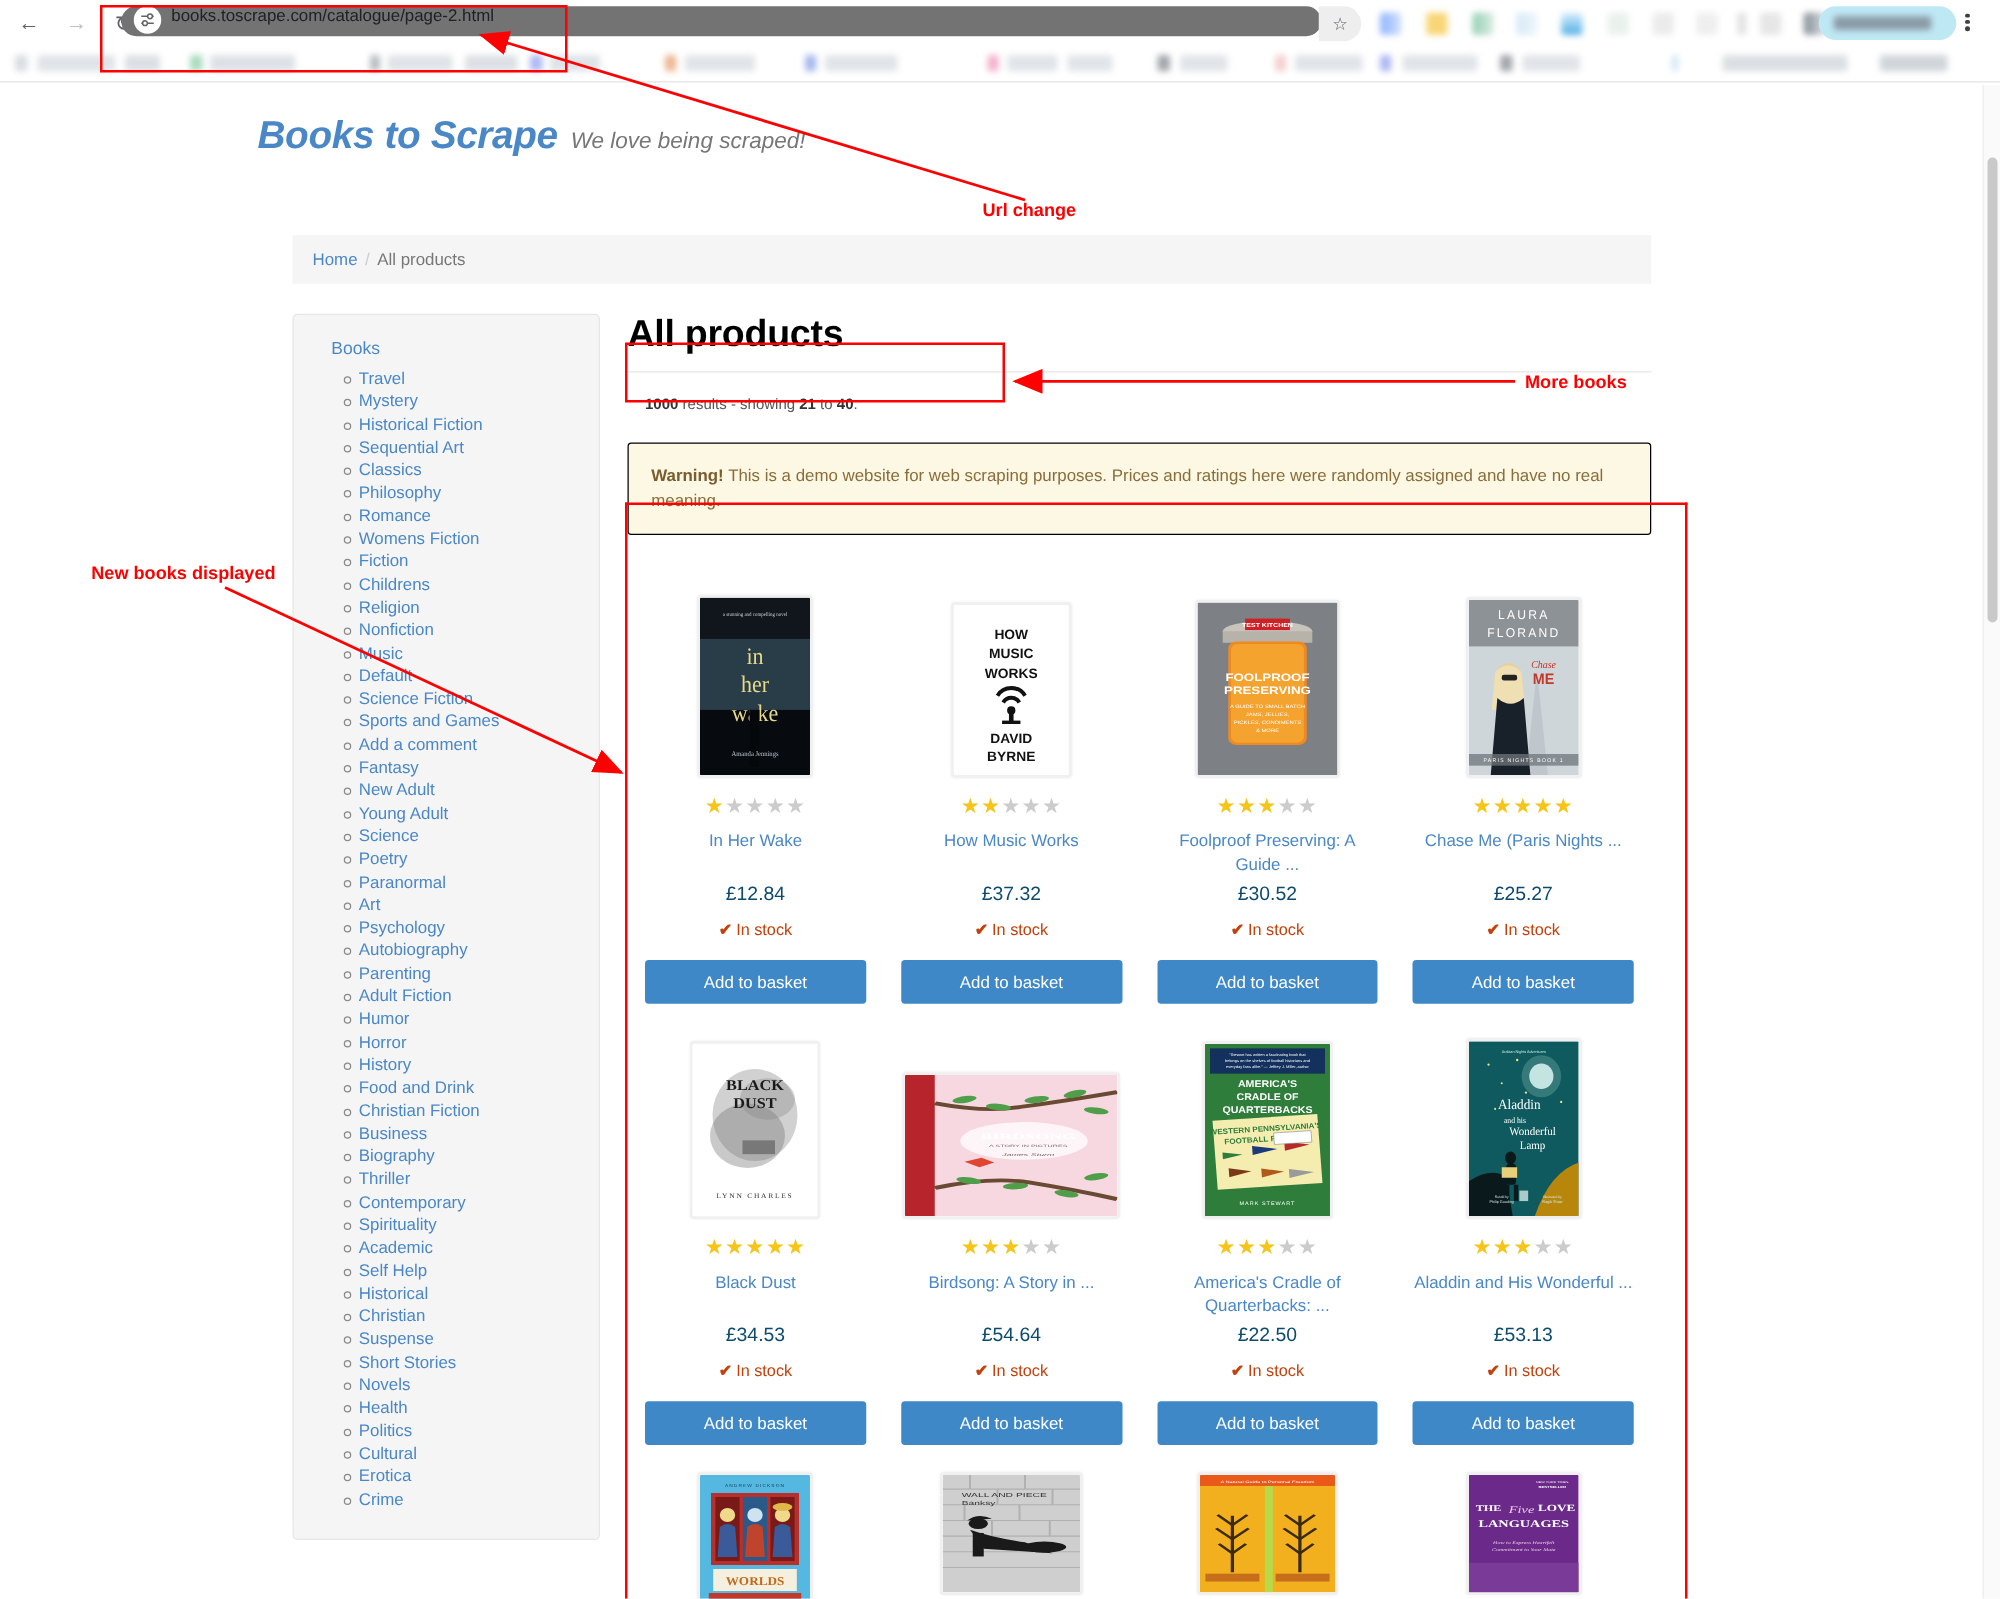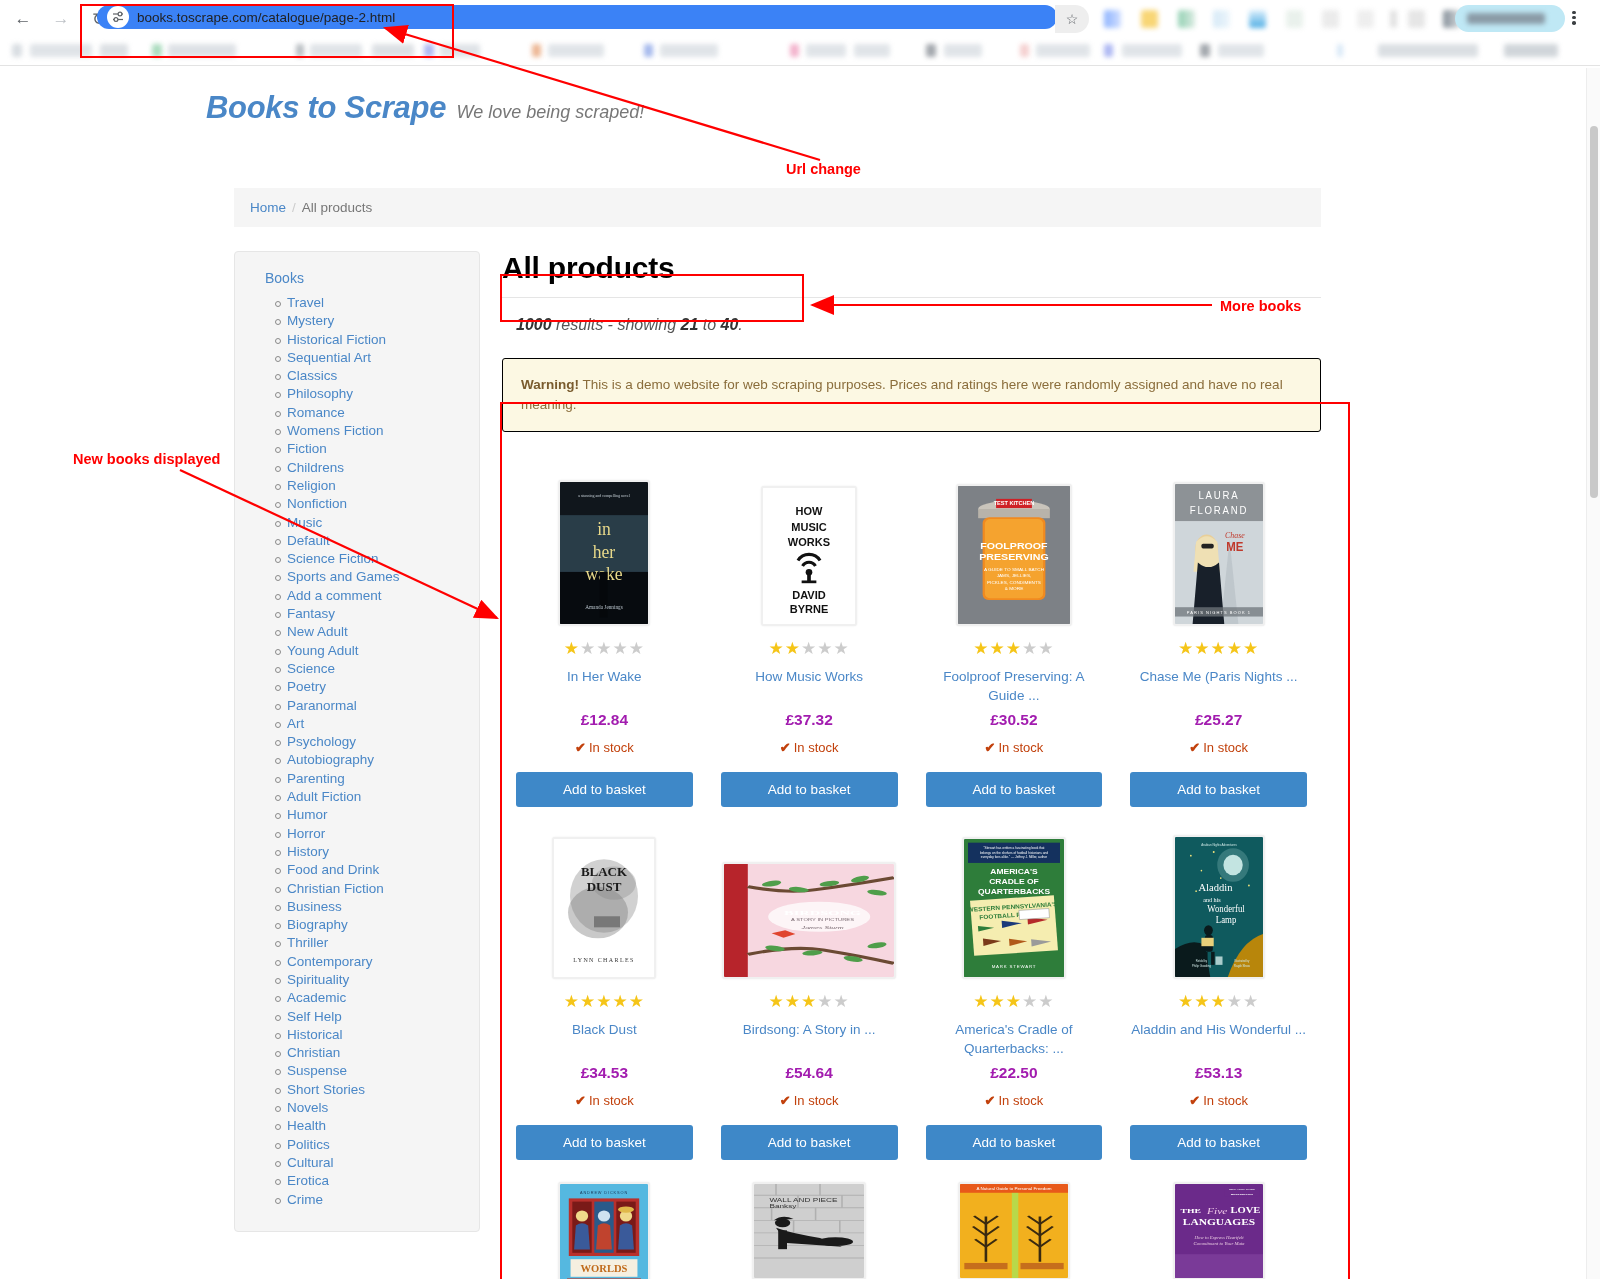--- a/index.html
+++ b/index.html
@@ -11,21 +11,21 @@
     overflow:hidden;
   }
 
   
   #browser-chrome { position:absolute; left:0; top:0; width:1600px; height:68px; background:#ffffff; }
   #toolbar-row { position:absolute; left:0; top:0; width:1600px; height:38px; background:#ffffff; display:flex; align-items:center; }
   .nav-btn { width:30px; height:30px; display:flex; align-items:center; justify-content:center;
              color:#5f6368; font-size:17px; margin-left:8px; cursor:pointer; border-radius:50%; }
   .nav-btn.dim { color:#bdc1c6; }
   #omnibox { position:absolute; left:97px; top:5px; width:960px; height:24px;
-             background:#3b82f6; border-radius:14px; display:flex; align-items:center; padding:0 10px; }
+             background:#737373; border-radius:14px; display:flex; padding:0 10px; }
   #site-chip { width:22px; height:22px; border-radius:50%; background:#ffffff; display:flex;
                align-items:center; justify-content:center; margin-right:8px; flex:none; }
   #omnibox-url { font-size:13.5px; color:#202124; font-family:"Liberation Sans", sans-serif; white-space:nowrap; }
   #star-btn { position:absolute; left:1055px; top:5px; width:34px; height:28px; background:#eeeeee;
               border-radius:0 14px 14px 0; display:flex; align-items:center; justify-content:center;
               font-size:14px; color:#5f6368; }
   .ext-icon { position:absolute; top:10px; width:17px; height:18px; border-radius:3px; filter:blur(2.4px); opacity:.85; }
   #profile-chip { position:absolute; left:1455px; top:5px; width:110px; height:27px;
                   background:#bfe8f5; border-radius:14px; filter:blur(0px); }
   #profile-chip .pblur { position:absolute; left:12px; top:8px; width:78px; height:11px;
@@ -60,39 +60,39 @@
   #sidebar ul { list-style:none; margin:0; padding:0 0 0 40px; }
   #sidebar li { position:relative; font-size:13.5px; line-height:18.3px; padding:0 0 0 12px; }
   #sidebar li:before { content:""; position:absolute; left:0; top:7px; width:4px; height:4px;
                        border:1px solid #8a8a8a; border-radius:50%; }
   #sidebar li a { color:#4a87c7; text-decoration:none; }
 
   
   #main-col { flex:1; padding-left:22px; min-width:0; }
   #page-heading { font-size:30px; font-weight:bold; color:#000000; margin:0; padding-bottom:12px;
                   border-bottom:1px solid #e5e5e5; letter-spacing:-.2px; }
-  #results-line { font-size:16px; color:#555555; padding:18px 0 0 14px;font-style:italic; }
+  #results-line { font-size:12px; color:#555555; padding:18px 0 0 14px; }
   #results-line strong { font-weight:bold; color:#333333; }
 
   #alert { margin-top:24px; background:#fcf8e3; border:1px solid #000000; color:#8a6d3b;
            padding:16px 18px; font-size:13.5px; line-height:20px; border-radius:3px; }
   #alert strong { color:#7a5c2e; }
 
   #product-grid { display:flex; flex-wrap:wrap; margin-top:22px; }
   .product-pod { width:25%; text-align:center; padding:22px 14px 0 14px; }
   .thumb-wrap { height:150px; display:flex; align-items:flex-end; justify-content:center; }
   .thumb { border:2px solid #f0f0f0; border-radius:3px; background:#ffffff; overflow:hidden;
            box-shadow:0 0 2px rgba(0,0,0,.08); display:block; }
   .thumb svg { display:block; }
   .rating { margin-top:14px; font-size:17px; letter-spacing:1px; line-height:18px; }
   .star-on { color:#f5c518; }
   .star-off { color:#cccccc; }
   .ptitle { margin-top:9px; font-size:13.5px; line-height:19px; color:#4a87c7; min-height:38px; }
   .ptitle a { color:#4a87c7; text-decoration:none; }
-  .price { margin-top:6px; font-size:15.5px; color:#a21caf; font-weight:bold; }
+  .price { margin-top:6px; font-size:15.5px; color:#0c4a6e; font-weight:normal; }
   .instock { margin-top:11px; font-size:13px; color:#c2410c; }
   .instock .chk { font-weight:bold; margin-right:3px; }
   .basket-btn { display:block; width:100%; margin-top:17px; background:#3e88c8; border:none;
                 color:#ffffff; font-size:13.5px; padding:10px 0; border-radius:3px;
                 font-family:"Liberation Sans", sans-serif; cursor:pointer; }
 
   
   #vscroll { position:absolute; right:0; top:68px; width:14px; height:1211px; background:#fafafa; border-left:1px solid #ededed; }
   #vthumb { position:absolute; left:3px; top:58px; width:8px; height:372px; background:#c9c9c9; border-radius:4px; }
 

